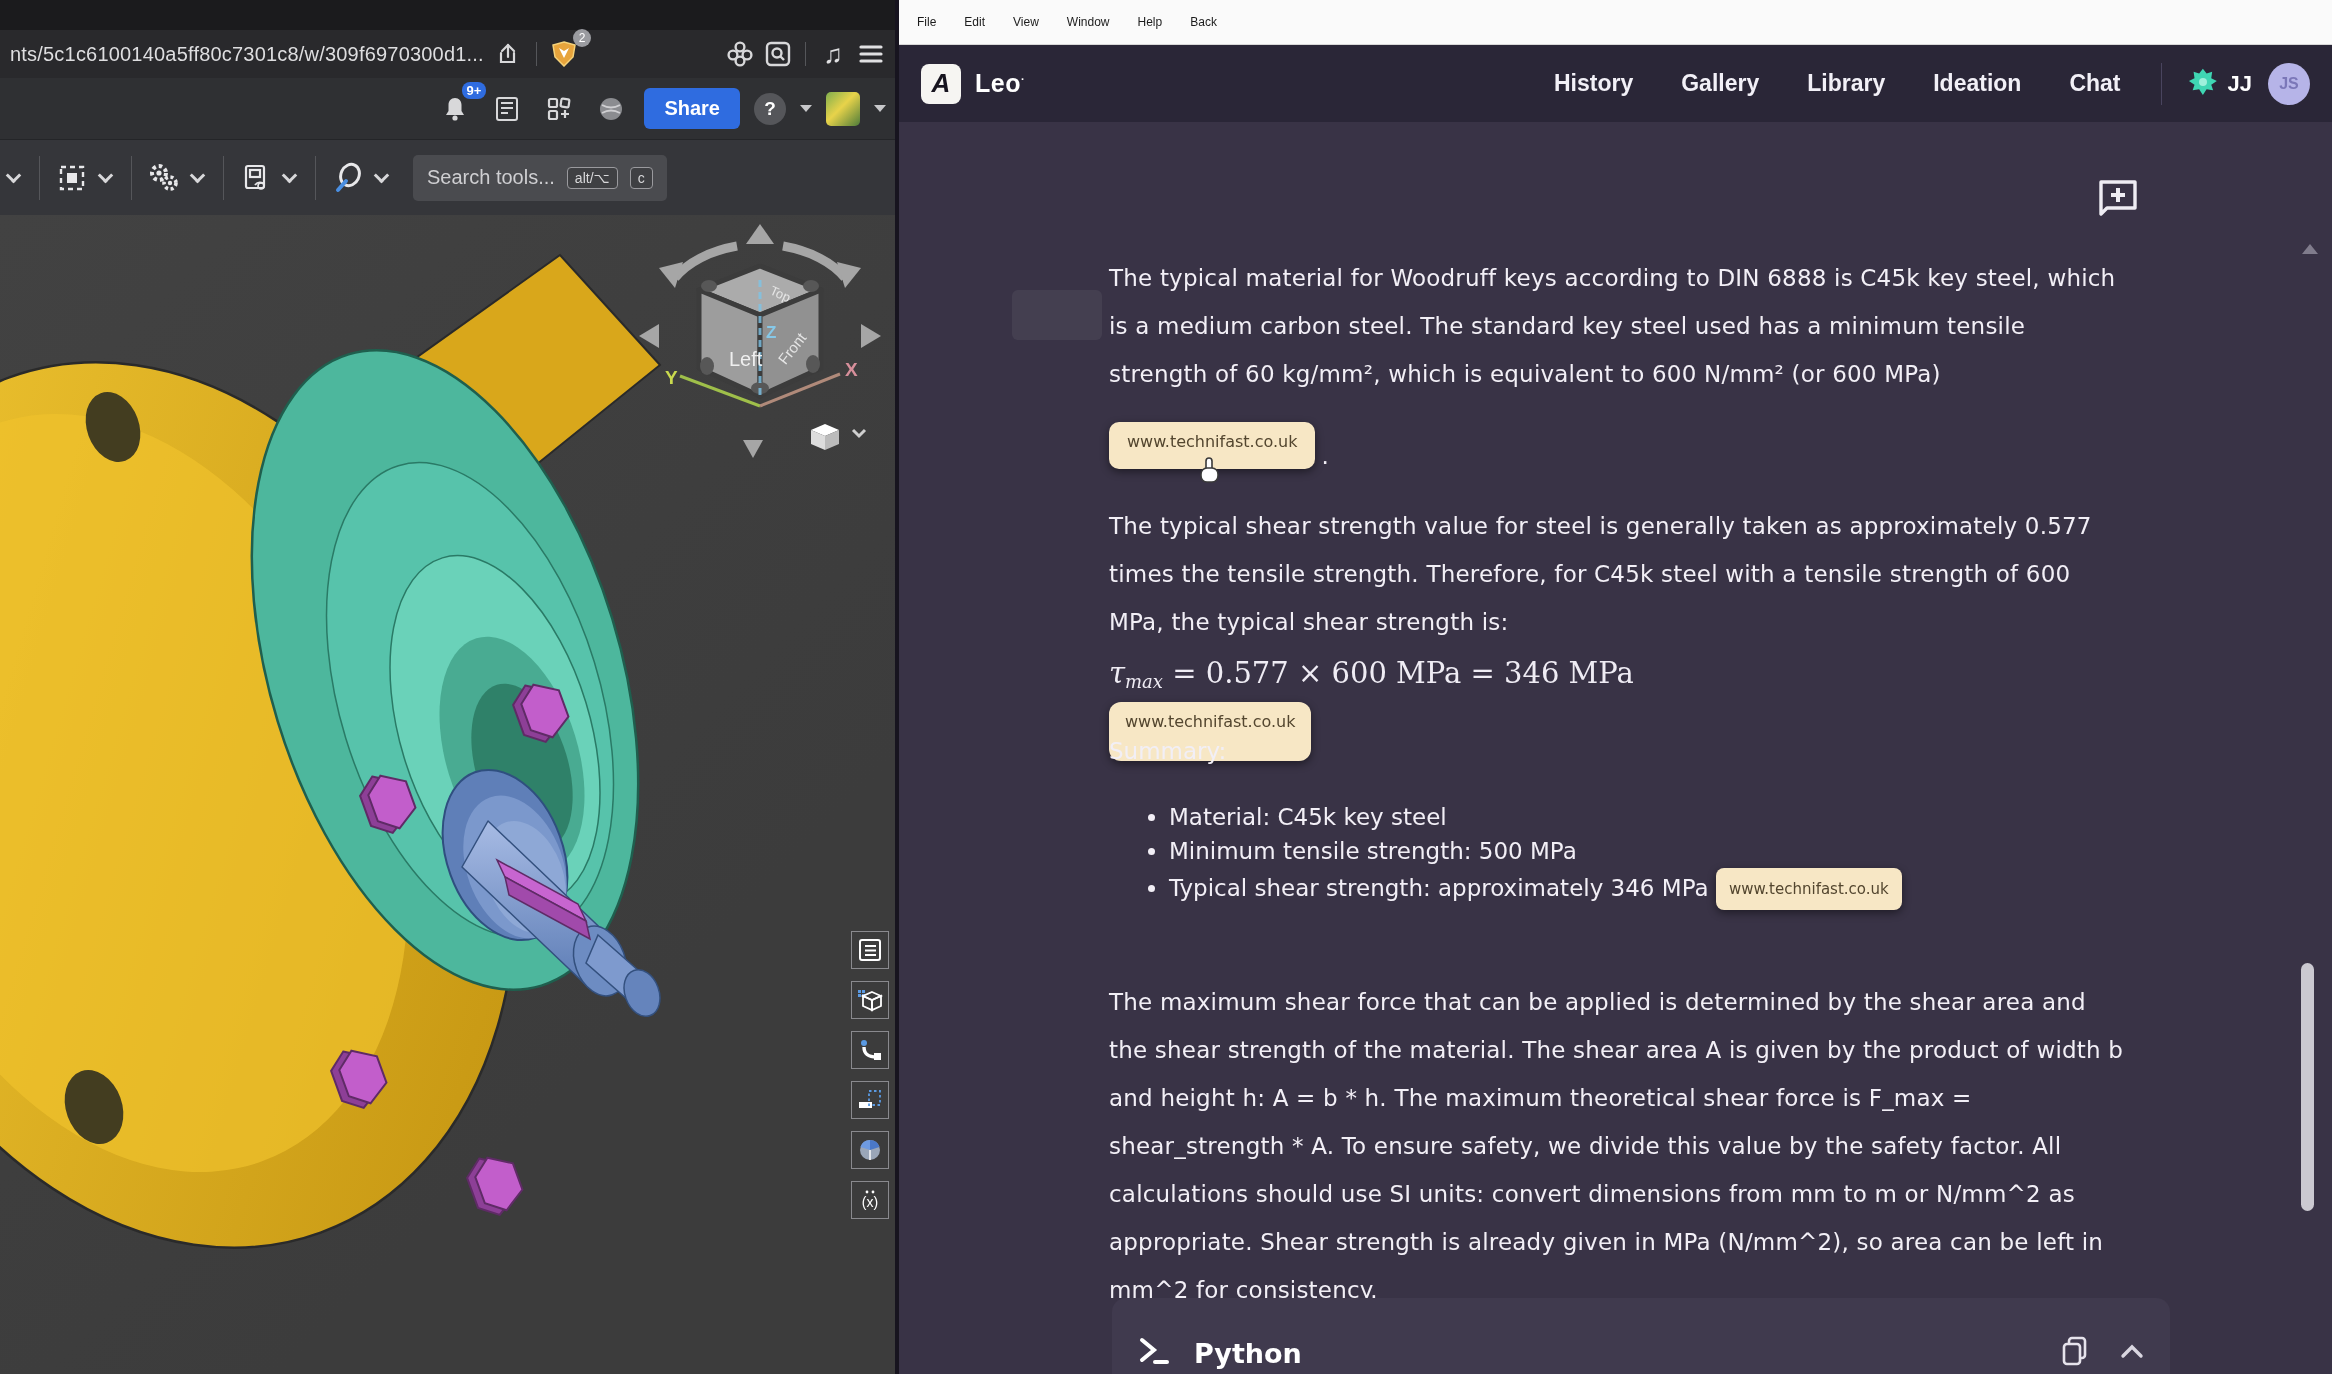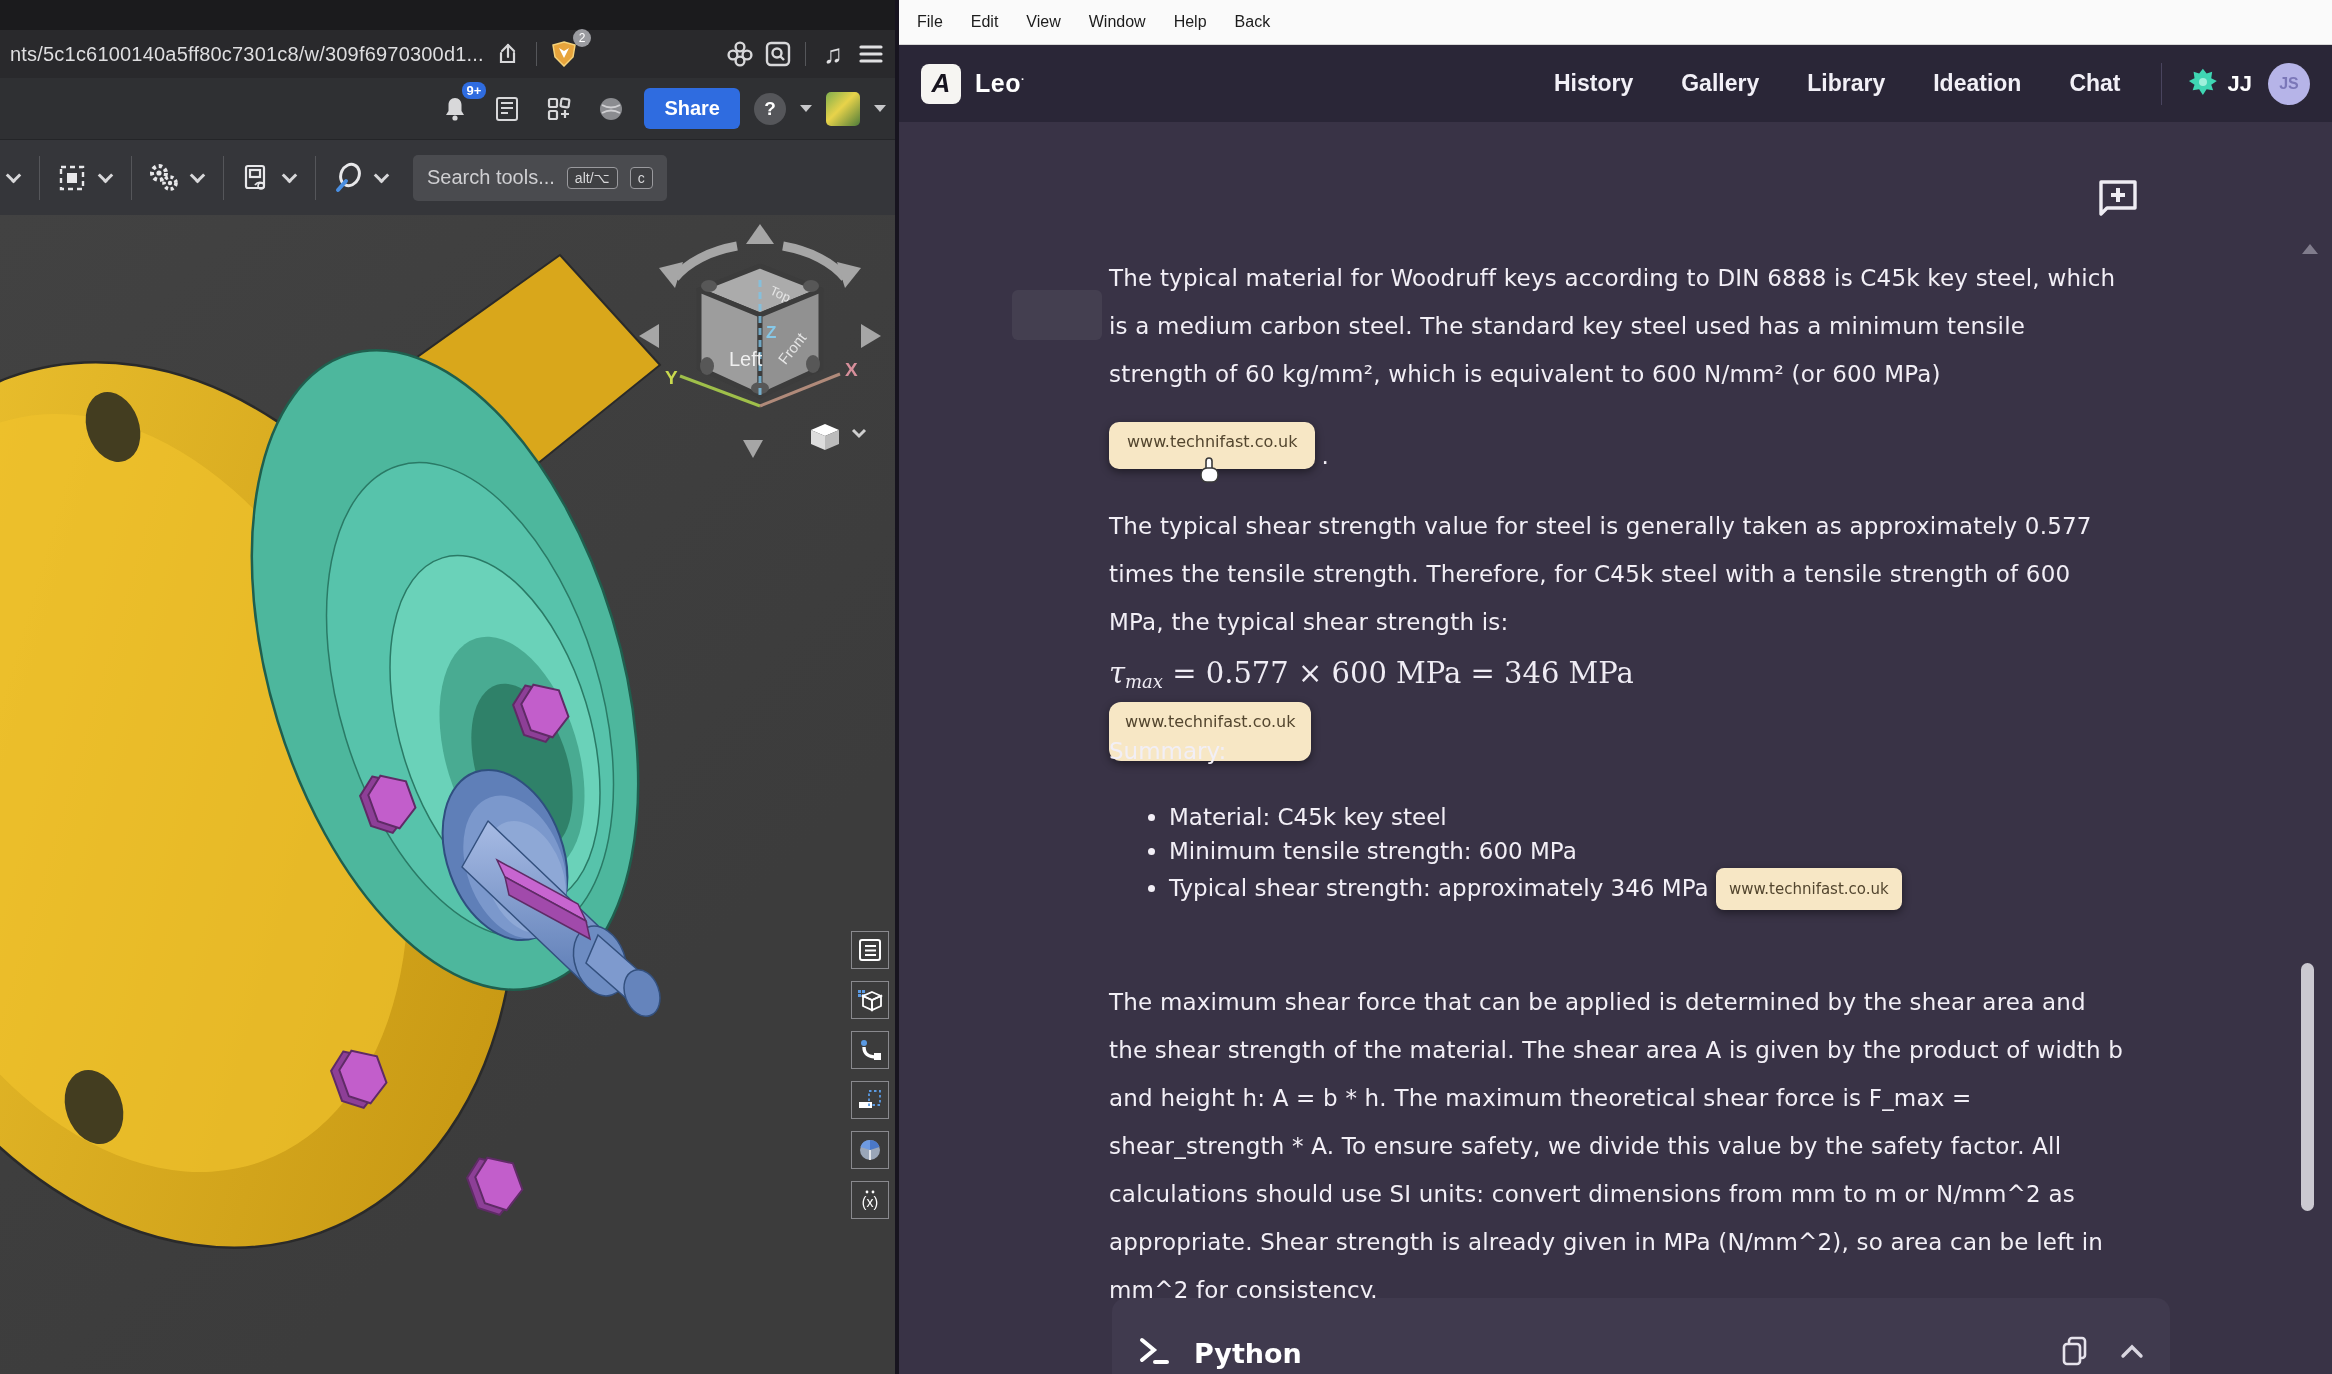--- a/index.html
+++ b/index.html
@@ -44,21 +44,21 @@
               background:linear-gradient(135deg,#424242 0%, #3c3c3c 70%); overflow:hidden; }
   .side-tools { position:absolute; left:851px; top:716px; display:flex; flex-direction:column; gap:12px; }
   .side-btn { width:38px; height:38px; border:1px solid #8a8a8e; background:rgba(60,60,60,.6);
               display:flex; align-items:center; justify-content:center; }
 
   
   .right-pane { position:absolute; left:895px; top:0; width:1437px; height:1374px;
                 border-left:4px solid #17141f; background:#393346; }
   .menu-bar { position:absolute; left:0; top:0; width:1433px; height:45px; background:#fafafa;
               border-bottom:1px solid #d8d8d8; display:flex; align-items:center; gap:28px;
-              padding-left:18px; color:#1c1c1c; font-size:16px; }
+              padding-left:18px; color:#1c1c1c; font-size:12px; }
   .leo-header { position:absolute; left:0; top:45px; width:1433px; height:77px; background:#2a2637;
                 display:flex; align-items:center; padding:0 22px; }
   .leo-logo { width:40px; height:40px; background:#f6f5f2; border-radius:8px; display:flex;
               align-items:center; justify-content:center; color:#17141f; font-weight:bold; font-size:26px;
               font-style:italic; }
   .leo-brand { color:#fff; font-size:25px; font-weight:bold; margin-left:14px; letter-spacing:.5px; }
   .leo-brand sup { font-size:11px; }
   .leo-nav { margin-left:auto; display:flex; align-items:center; gap:48px; }
   .leo-nav .nav-item { color:#f2f0f7; font-size:23px; font-weight:bold; cursor:pointer; }
   .hdr-div { width:1px; height:42px; background:#49445e; margin:0 26px 0 40px; }
@@ -451,21 +451,21 @@
 
       <div class="formula-row">
         <span class="formula"><span class="tau">τ</span><span class="sub">max</span><span> = 0.577 × 600 MPa = 346 MPa</span></span>
         <span class="cite-badge tall">www.technifast.co.uk</span>
       </div>
 
       <div class="summary">Summary:</div>
 
       <ul class="bullets">
         <li><span>Material: C45k key steel</span></li>
-        <li><span>Minimum tensile strength: 600 MPa</span></li>
+        <li><span>Minimum tensile strength: 500 MPa</span></li>
         <li><span>Typical shear strength: approximately 346 MPa</span>
           <span class="cite-badge small">www.technifast.co.uk</span>
         </li>
       </ul>
 
       <p class="col" style="top:856px">The maximum shear force that can be applied is determined by the shear area and the shear strength of the material. The shear area A is given by the product of width b and height h: A = b * h. The maximum theoretical shear force is F_max = shear_strength * A. To ensure safety, we divide this value by the safety factor. All calculations should use SI units: convert dimensions from mm to m or N/mm^2 as appropriate. Shear strength is already given in MPa (N/mm^2), so area can be left in mm^2 for consistency.</p>
 
       <div class="codeblock">
         <span>
           <svg width="34" height="30" viewBox="0 0 34 30" fill="none" stroke="#fff" stroke-width="4" stroke-linecap="round">

